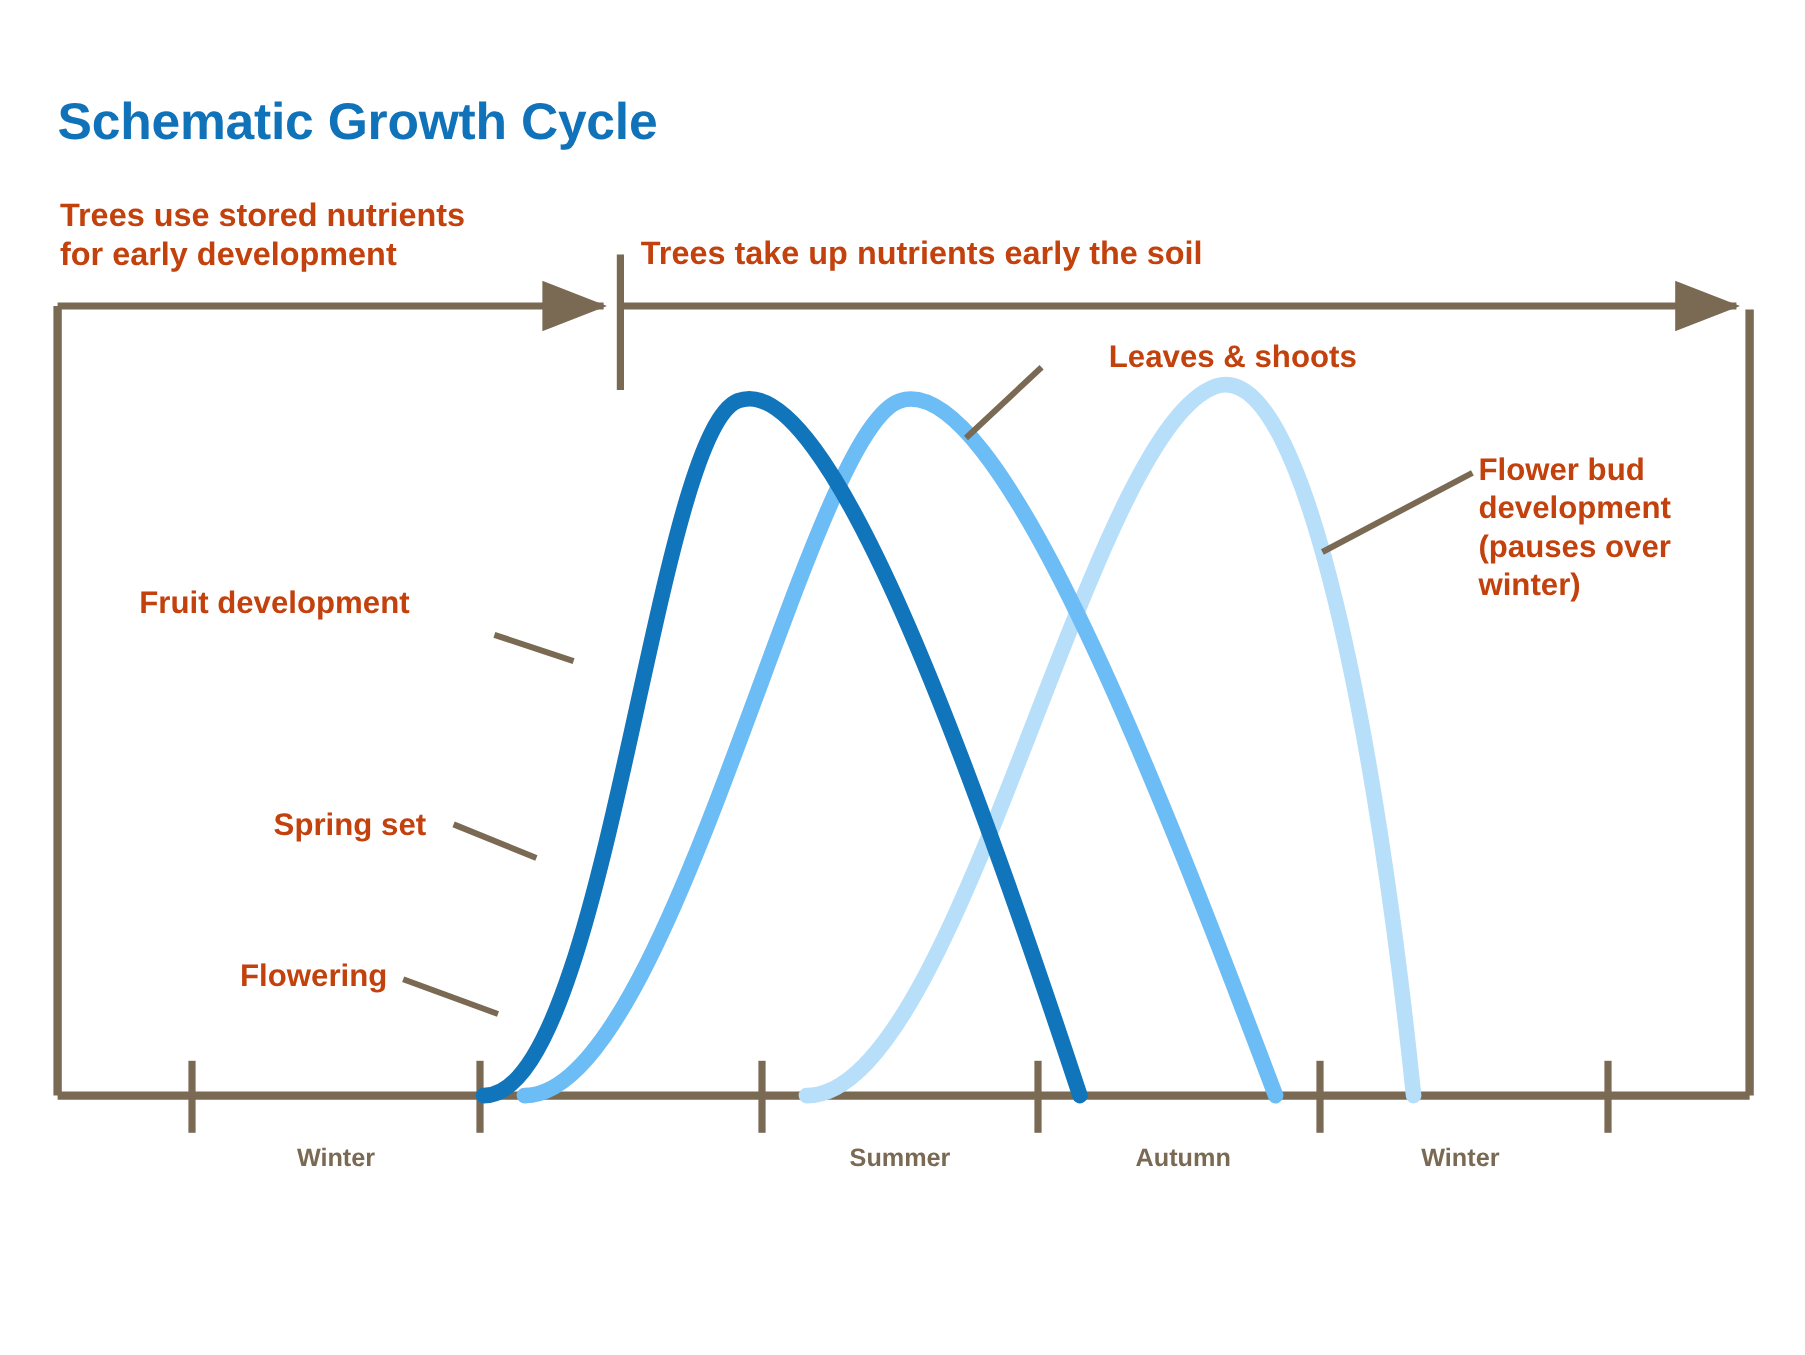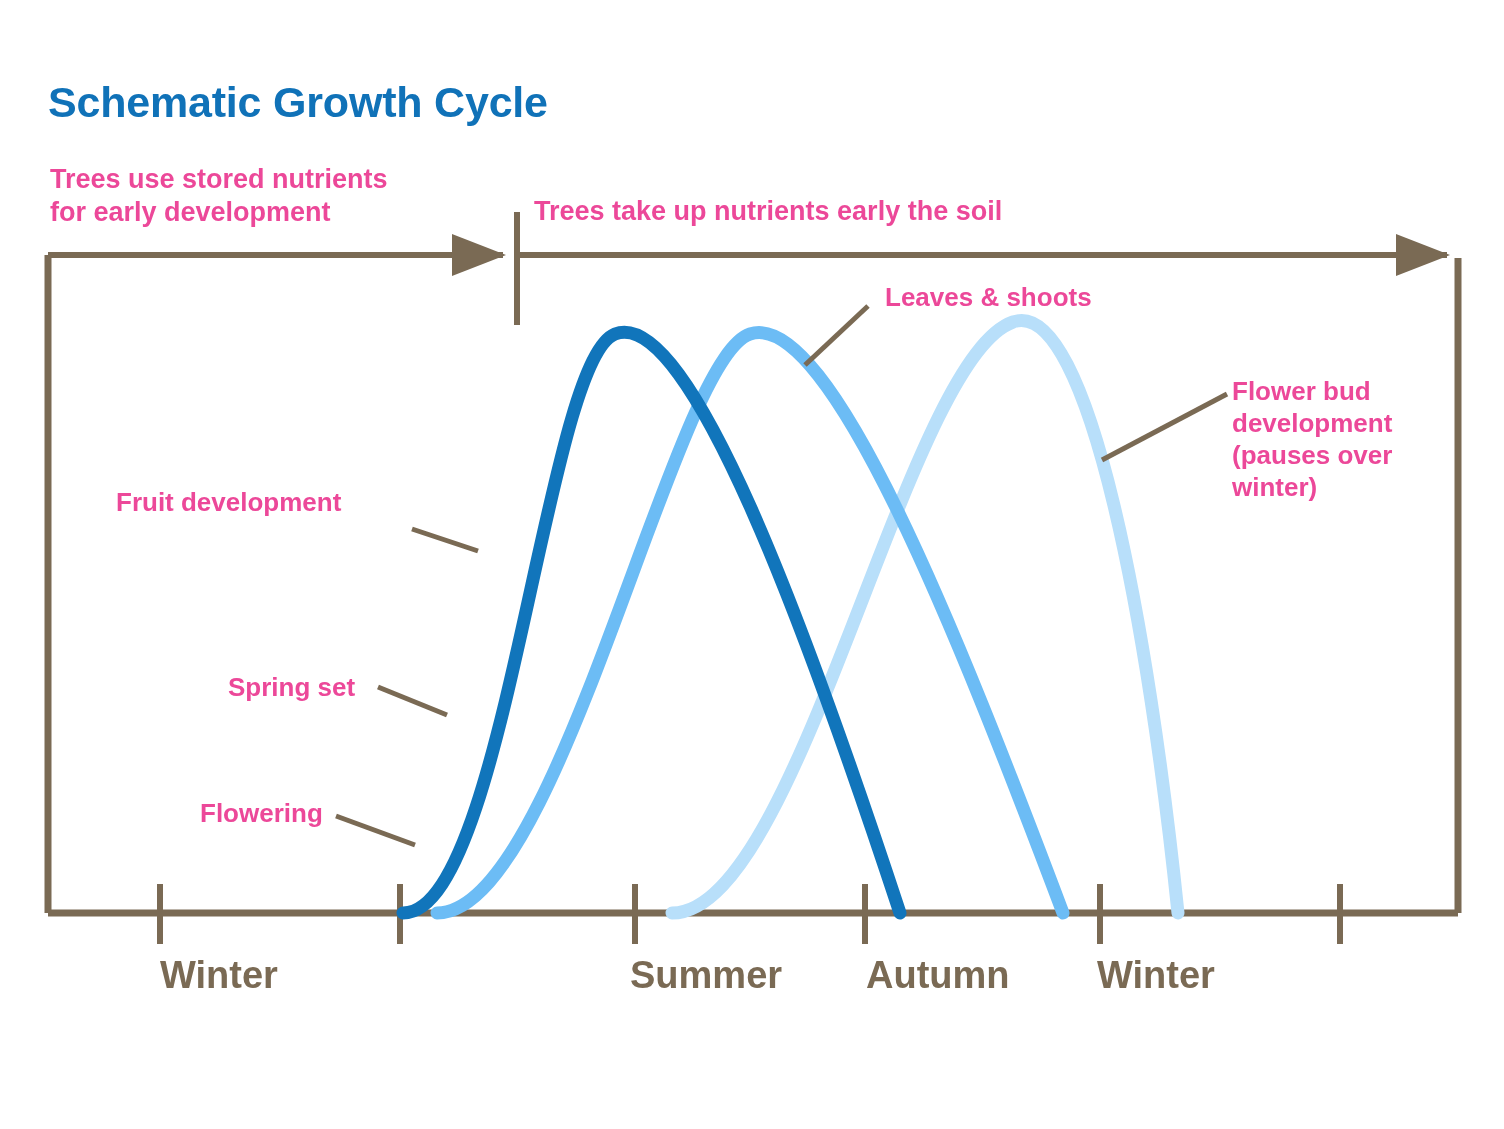--- a/index.html
+++ b/index.html
@@ -19,21 +19,21 @@
     position: absolute;
     left: 0;
     top: 0;
     width: 1504px;
     height: 1129px;
   }
   .txt {
     position: absolute;
     font-family: "Liberation Sans", sans-serif;
     font-weight: bold;
-    color: #ec4899;
+    color: #c2410c;
     white-space: pre;
     line-height: 1.16;
   }
   #page-title {
     left: 48px;
     top: 58px;
     font-size: 43px;
     color: #1072b8;
     letter-spacing: -0.2px;
     margin-top: 20px;
@@ -43,21 +43,21 @@
     top: 163px;
     font-size: 27px;
     line-height: 1.22;
   }
   #note-uptake-nutrients {
     left: 534px;
     top: 196px;
     font-size: 27px;
   }
   #label-leaves-shoots {
-    left: 885px;
+    left: 924px;
     top: 282px;
     font-size: 26px;
     text-align: center;
   }
   #label-flower-bud {
     left: 1232px;
     top: 376px;
     font-size: 26px;
     line-height: 1.23;
   }
@@ -74,25 +74,25 @@
   #label-flowering {
     left: 168px;
     top: 798px;
     font-size: 26px;
     margin-left: 32px;
   }
   .season {
     position: absolute;
     font-family: "Liberation Sans", sans-serif;
     font-weight: bold;
-    font-size: 38px;
+    font-size: 21px;
     color: #7a6a54;
     top: 954px;
     width: 240px;
-    text-align: left;
+    text-align: center;
     white-space: pre;
   }
 </style>
 </head>
 <body>
 
 <div id="stage">
 
   <div class="txt" id="page-title">Schematic Growth Cycle</div>
 

